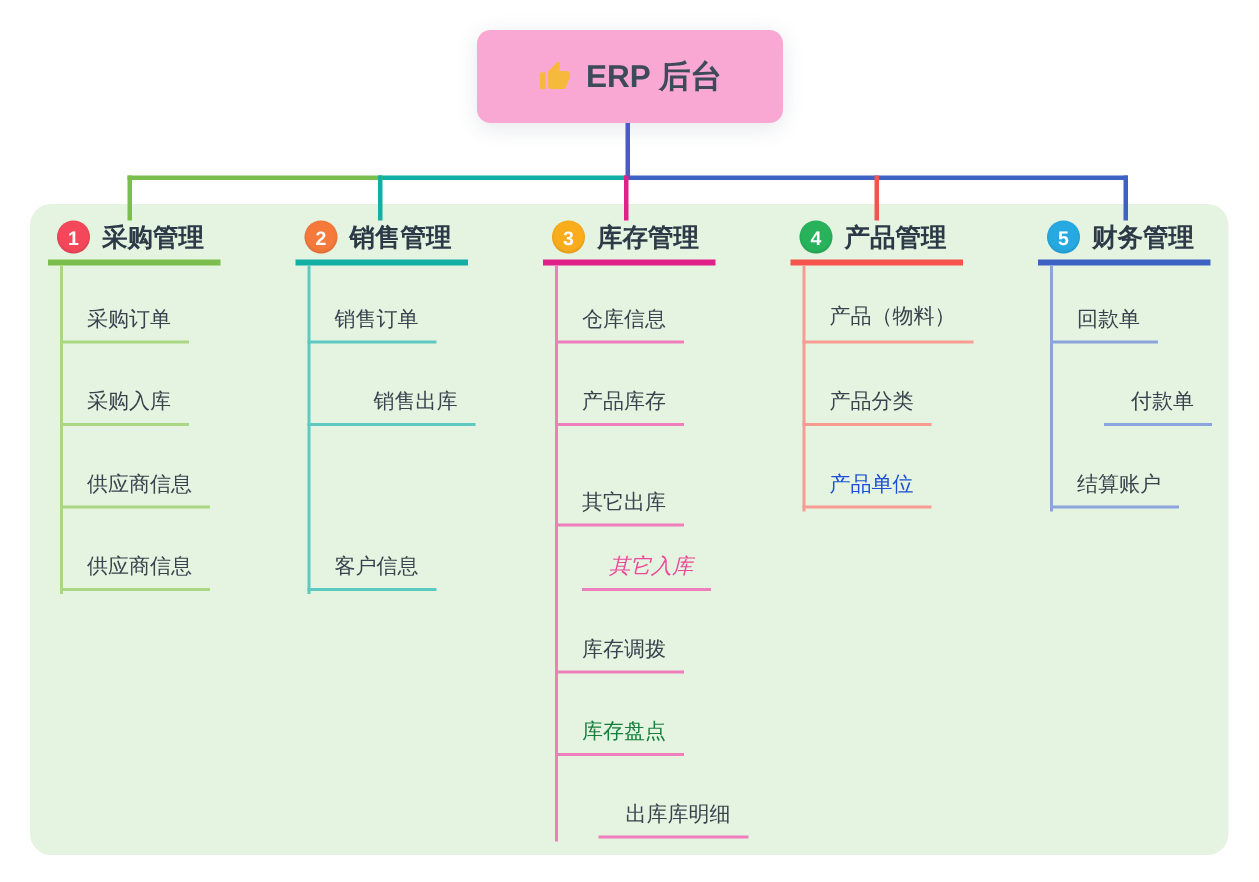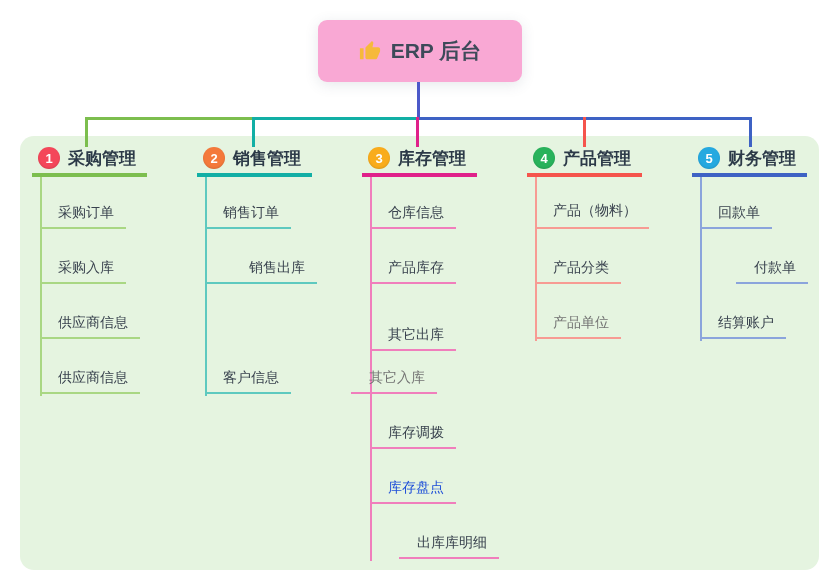--- a/index.html
+++ b/index.html
@@ -76,45 +76,45 @@
     <div class="line" style="left: 370px; top: 177px; width: 2px; height: 384px; background: rgb(240, 126, 188);"></div>
     <div class="child" style="left: 370px; top: 199px; border-bottom-color: rgb(240, 126, 188); color: rgb(57, 66, 78);">
       <span>仓库信息</span>
     </div>
     <div class="child" style="left: 370px; top: 254px; border-bottom-color: rgb(240, 126, 188); color: rgb(57, 66, 78);">
       <span>产品库存</span>
     </div>
     <div class="child" style="left: 370px; top: 309px; border-bottom-color: rgb(240, 126, 188); color: rgb(57, 66, 78); margin-top: 12px;">
       <span>其它出库</span>
     </div>
-    <div class="child" style="left: 351px; top: 364px; border-bottom-color: rgb(240, 126, 188); color: #737373;">
+    <div class="child" style="left: 388px; top: 364px; border-bottom-color: rgb(240, 126, 188); color: #ec4899; font-style: italic;">
       <span>其它入库</span>
     </div>
     <div class="child" style="left: 370px; top: 419px; border-bottom-color: rgb(240, 126, 188); color: rgb(57, 66, 78);">
       <span>库存调拨</span>
     </div>
-    <div class="child" style="left: 370px; top: 474px; border-bottom-color: rgb(240, 126, 188); color: #1d4ed8; align-items: flex-end;">
+    <div class="child" style="left: 370px; top: 474px; border-bottom-color: rgb(240, 126, 188); color: #15803d; align-items: flex-end;">
       <span>库存盘点</span>
     </div>
     <div class="child" style="left: 370px; top: 529px; border-bottom-color: rgb(240, 126, 188); color: rgb(57, 66, 78); margin-left: 29px;">
       <span>出库库明细</span>
     </div>
     <div class="line" style="left: 583px; top: 117px; width: 3px; height: 30px; background: rgb(245, 84, 76);"></div>
     <div class="bhead" style="left: 527px; border-bottom-color: rgb(245, 84, 76); color: rgb(44, 58, 72);">
       <span class="badge" style="background: rgb(40, 178, 91);">4</span>
       <span>产品管理</span>
     </div>
     <div class="line" style="left: 535px; top: 177px; width: 2px; height: 164px; background: rgb(247, 155, 147);"></div>
     <div class="child" style="left: 535px; top: 199px; border-bottom-color: rgb(247, 155, 147); color: rgb(57, 66, 78); align-items: center;">
       <span>产品（物料）</span>
     </div>
     <div class="child" style="left: 535px; top: 254px; border-bottom-color: rgb(247, 155, 147); color: rgb(57, 66, 78);">
       <span>产品分类</span>
     </div>
-    <div class="child" style="left: 535px; top: 309px; border-bottom-color: rgb(247, 155, 147); color: #737373;">
+    <div class="child" style="left: 535px; top: 309px; border-bottom-color: rgb(247, 155, 147); color: #1d4ed8;">
       <span>产品单位</span>
     </div>
     <div class="line" style="left: 749px; top: 117px; width: 3px; height: 30px; background: rgb(62, 98, 196);"></div>
     <div class="bhead" style="left: 692px; border-bottom-color: rgb(62, 98, 196); color: rgb(44, 58, 72);">
       <span class="badge" style="background: rgb(37, 169, 224);">5</span>
       <span>财务管理</span>
     </div>
     <div class="line" style="left: 700px; top: 177px; width: 2px; height: 164px; background: rgb(139, 164, 220);"></div>
     <div class="child" style="left: 700px; top: 199px; border-bottom-color: rgb(139, 164, 220); color: rgb(57, 66, 78);">
       <span>回款单</span>

